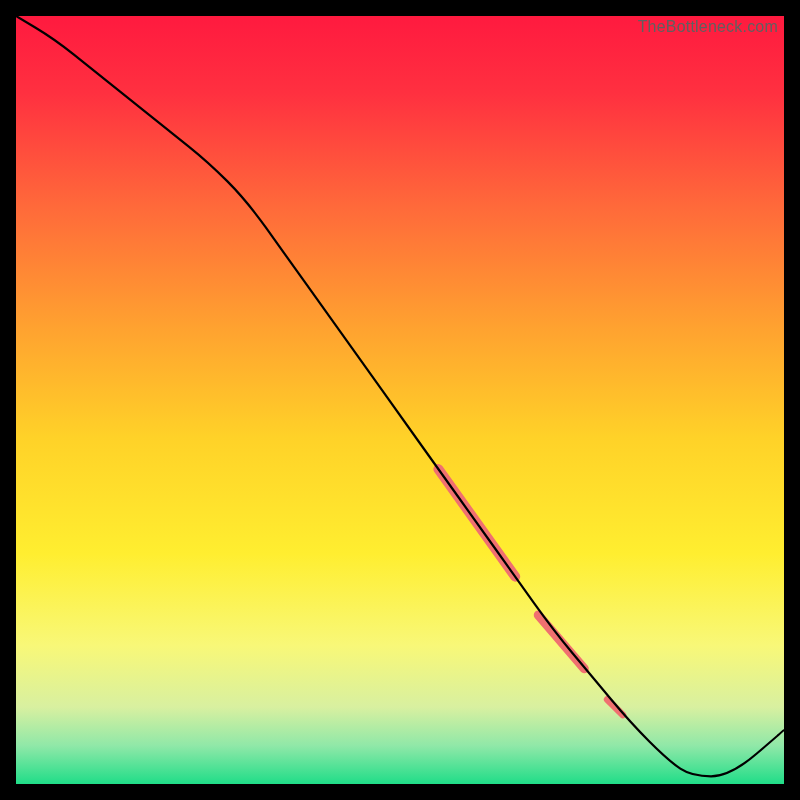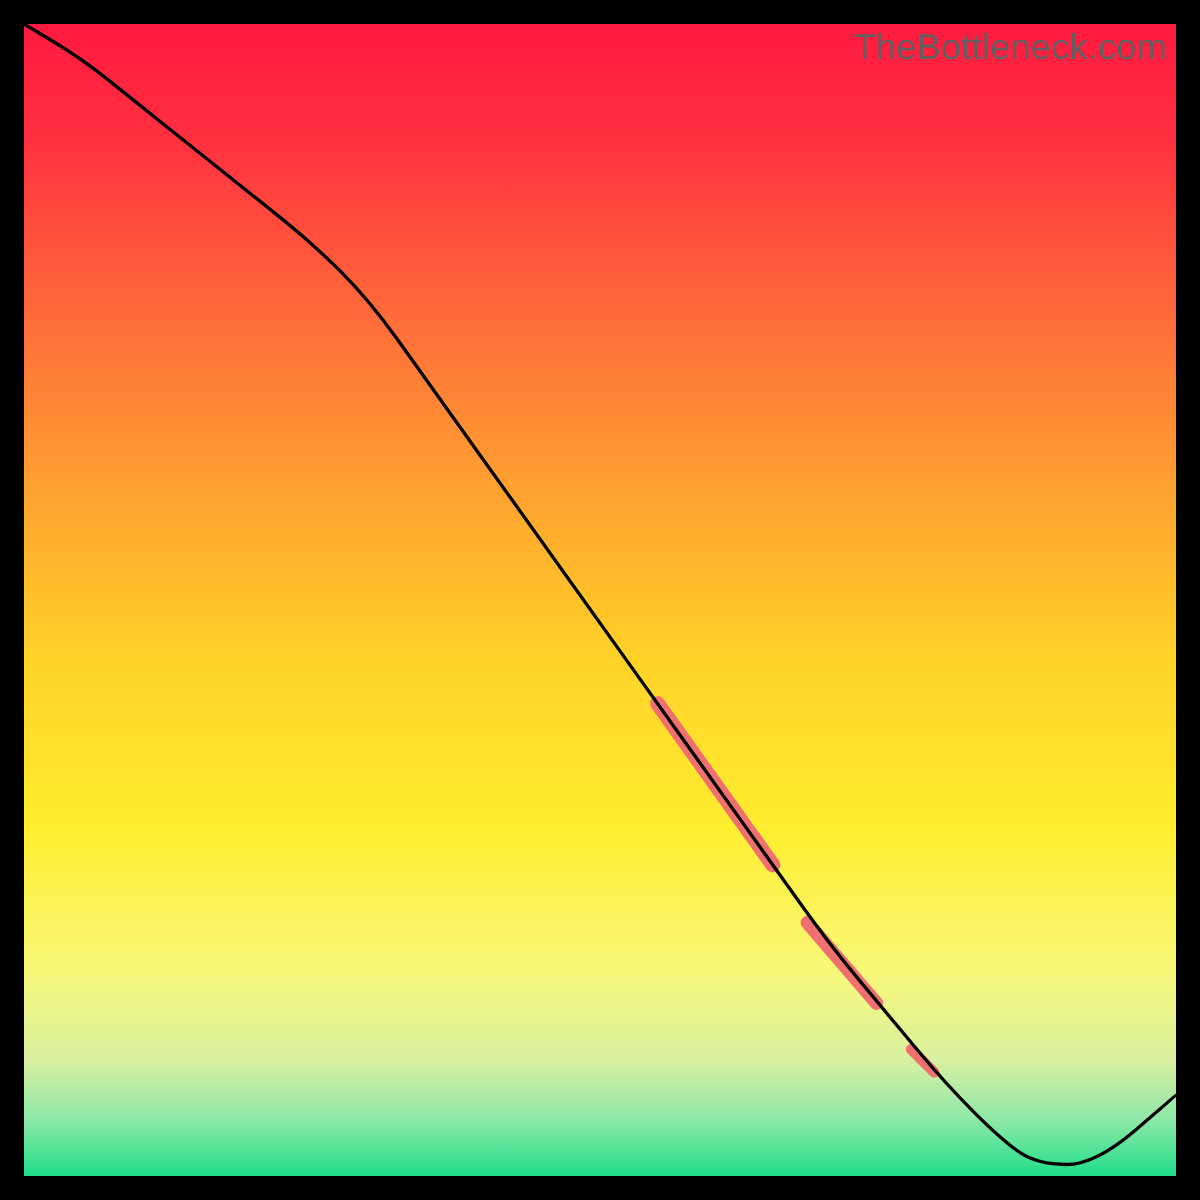--- a/index.html
+++ b/index.html
@@ -25,21 +25,21 @@
     top: 16px;
     width: 768px;
     height: 768px;
     overflow: hidden;
   }
   .watermark {
     position: absolute;
     top: 2px;
     right: 6px;
     color: #606060;
-    font-size: 24px;
+    font-size: 16px;
     letter-spacing: 0.2px;
     font-weight: 500;
     z-index: 50;
   }
   svg { display: block; }
 </style>
 </head>
 <body>
 
 <div class="frame">

